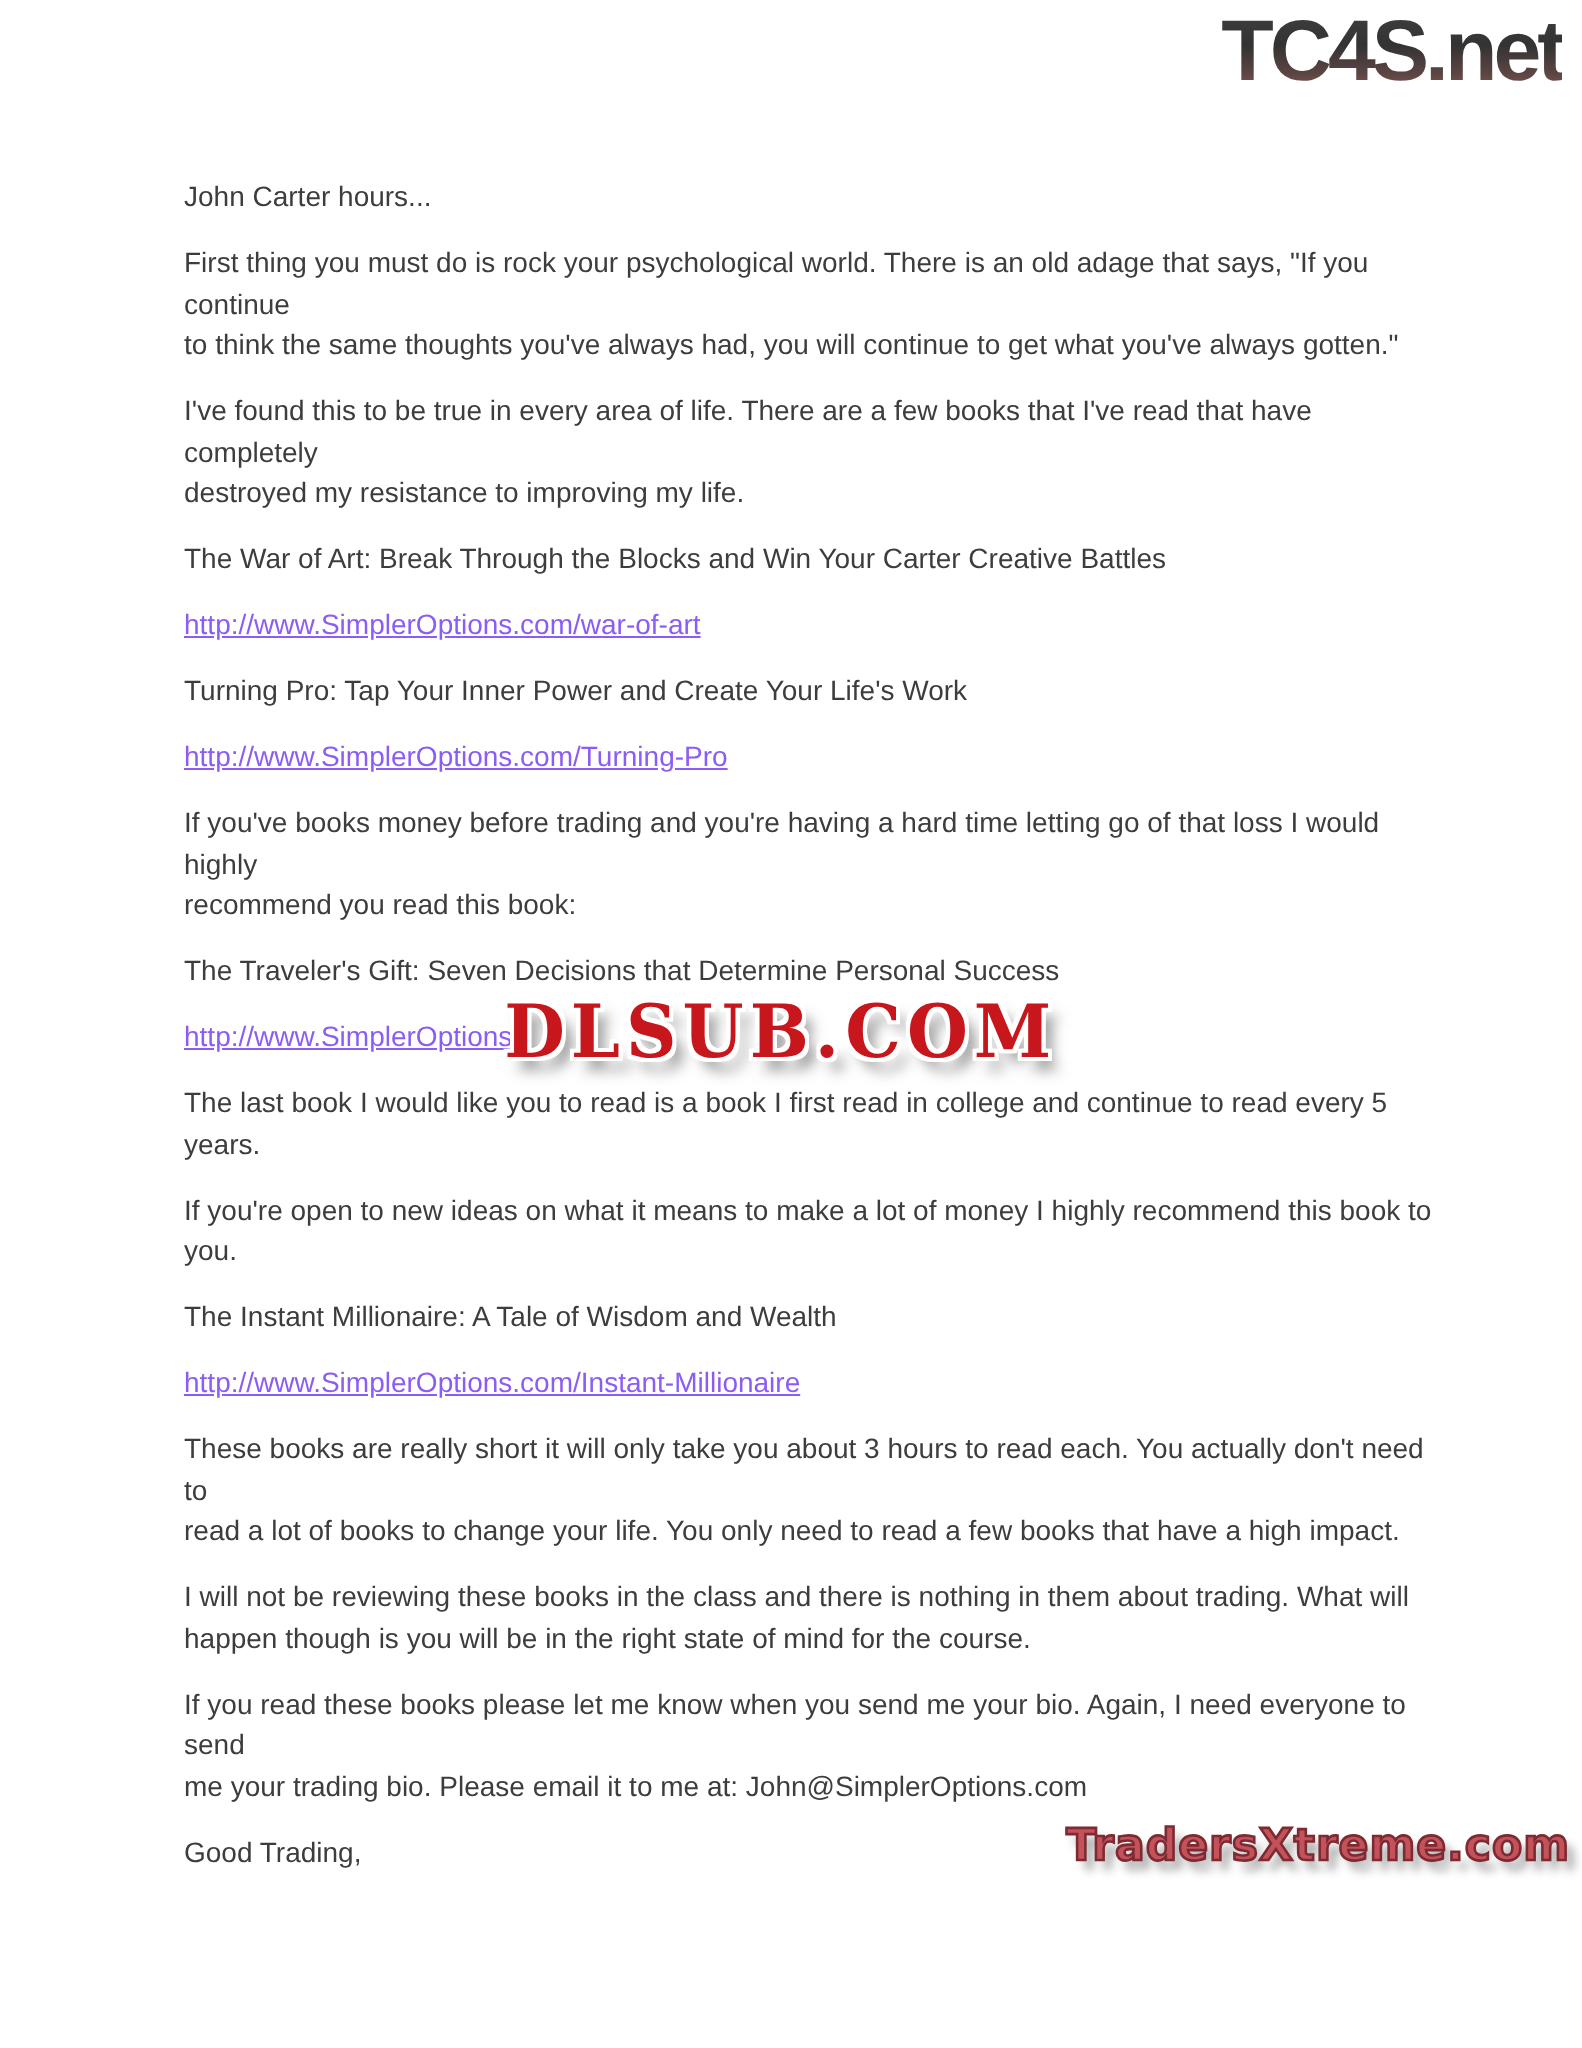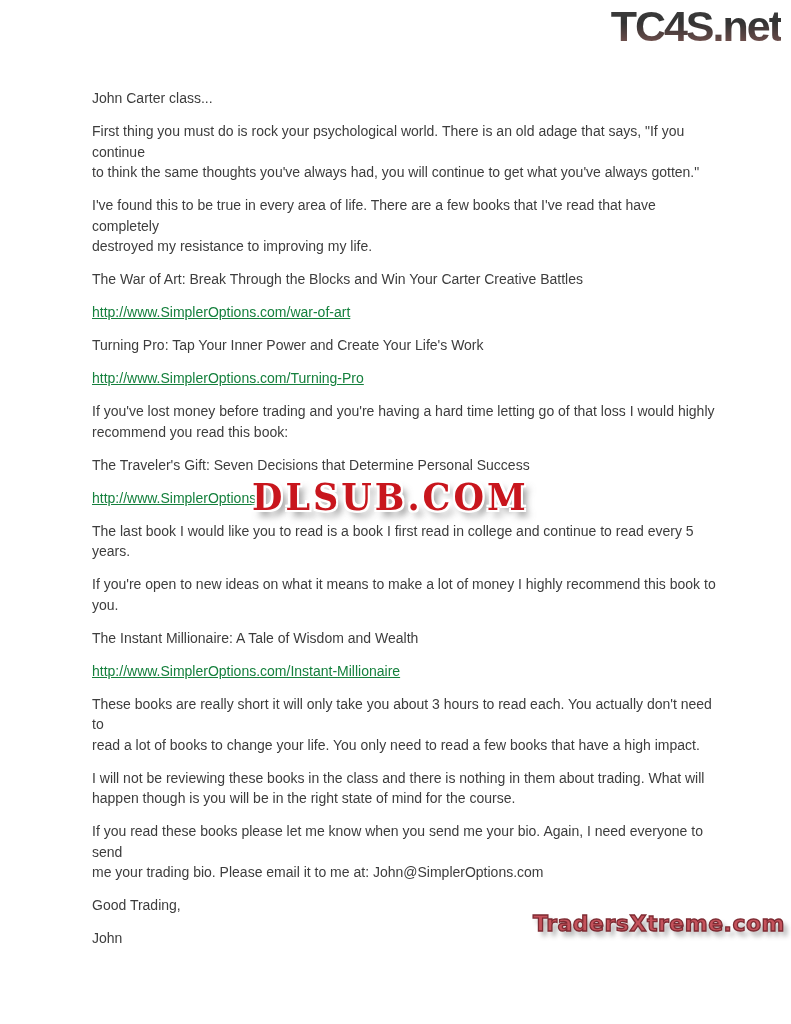--- a/index.html
+++ b/index.html
@@ -39,21 +39,21 @@
   }
   .letter p {
     margin: 0 0 12.5px 0;
     white-space: pre-line;
   }
   .letter sup {
     font-size: 9px;
     line-height: 0;
   }
   .link {
-    color: #15803d;
+    color: #8b5cf6;
     text-decoration: underline;
     cursor: pointer;
   }
   .link-line { white-space: normal; }
 
   
   .dlsub {
     display: inline-block;
     position: relative;
     vertical-align: middle;
@@ -89,38 +89,38 @@
 </style>
 </head>
 <body>
 
 <div class="page">
 
   <div class="top-logo">TC4S.net</div>
 
   <div class="letter">
 
-    <p>John Carter class...</p>
+    <p>John Carter hours...</p>
 
 
     <p>First thing you must do is rock your psychological world. There is an old adage that says, "If you continue
 to think the same thoughts you've always had, you will continue to get what you've always gotten."</p>
 
     <p>I've found this to be true in every area of life. There are a few books that I've read that have completely
 destroyed my resistance to improving my life.</p>
 
     <p>The War of Art: Break Through the Blocks and Win Your Carter Creative Battles</p>
 
     <p class="link-line"><a class="link">http://www.SimplerOptions.com/war-of-art</a></p>
 
     <p>Turning Pro: Tap Your Inner Power and Create Your Life's Work</p>
 
     <p class="link-line"><a class="link">http://www.SimplerOptions.com/Turning-Pro</a></p>
 
-    <p>If you've lost money before trading and you're having a hard time letting go of that loss I would highly
+    <p>If you've books money before trading and you're having a hard time letting go of that loss I would highly
 recommend you read this book:</p>
 
     <p>The Traveler's Gift: Seven Decisions that Determine Personal Success</p>
 
     <p class="link-line"><a class="link">http://www.SimplerOptions.</a><span class="dlsub">DLSUB.COM</span></p>
 
     <p>The last book I would like you to read is a book I first read in college and continue to read every 5 years.</p>
 
     <p>If you're open to new ideas on what it means to make a lot of money I highly recommend this book to
 you.</p>

